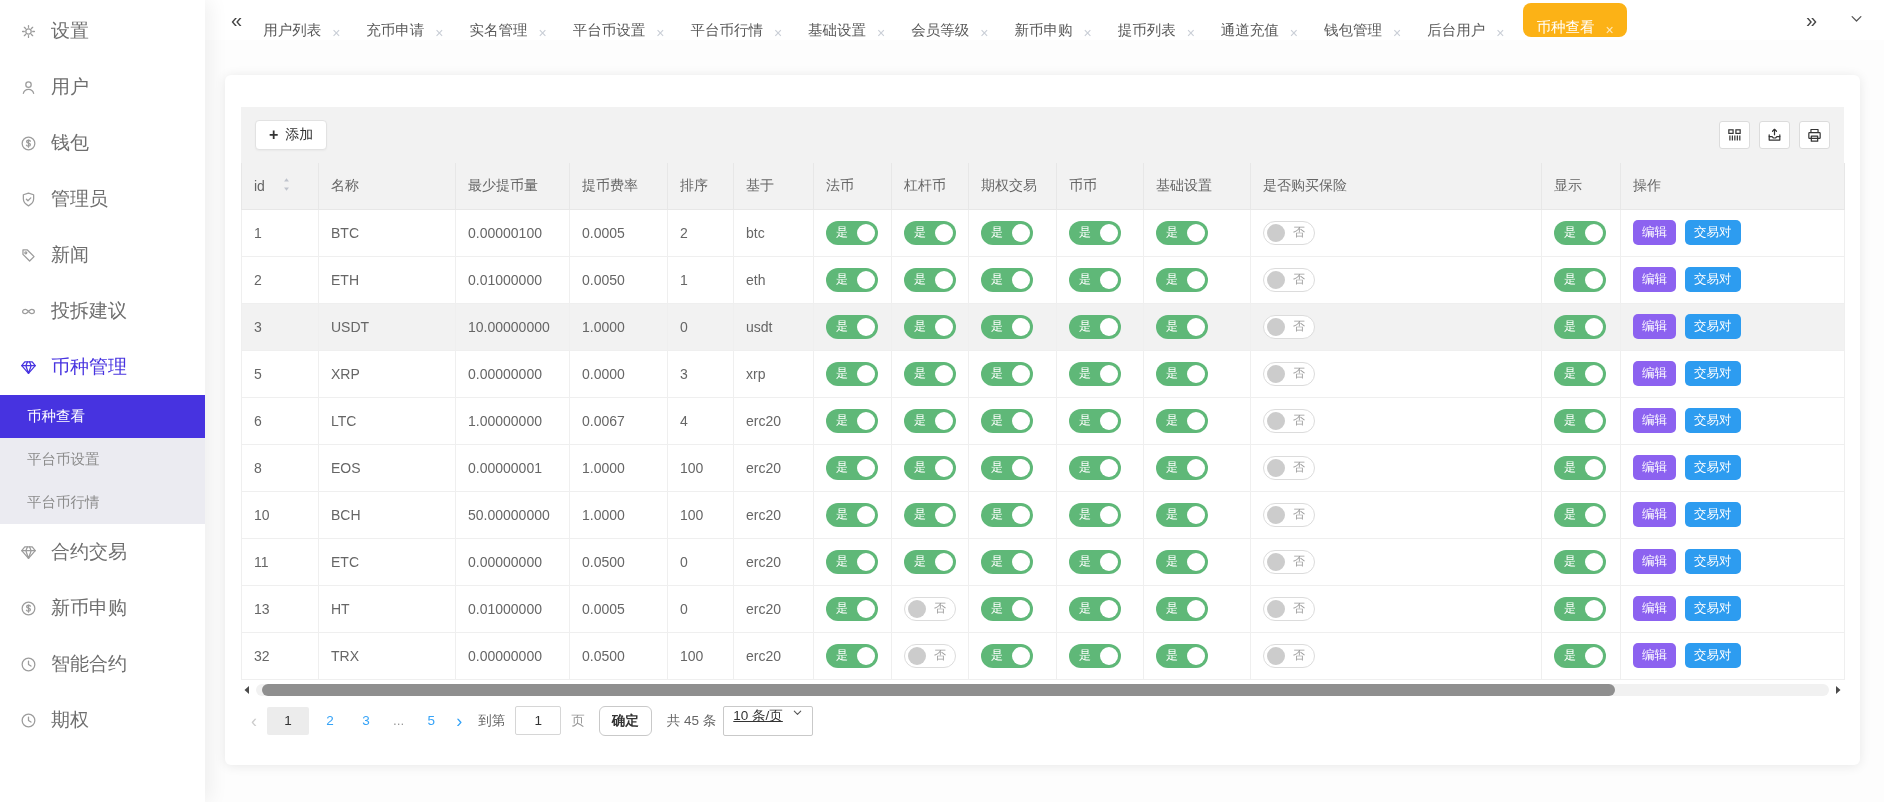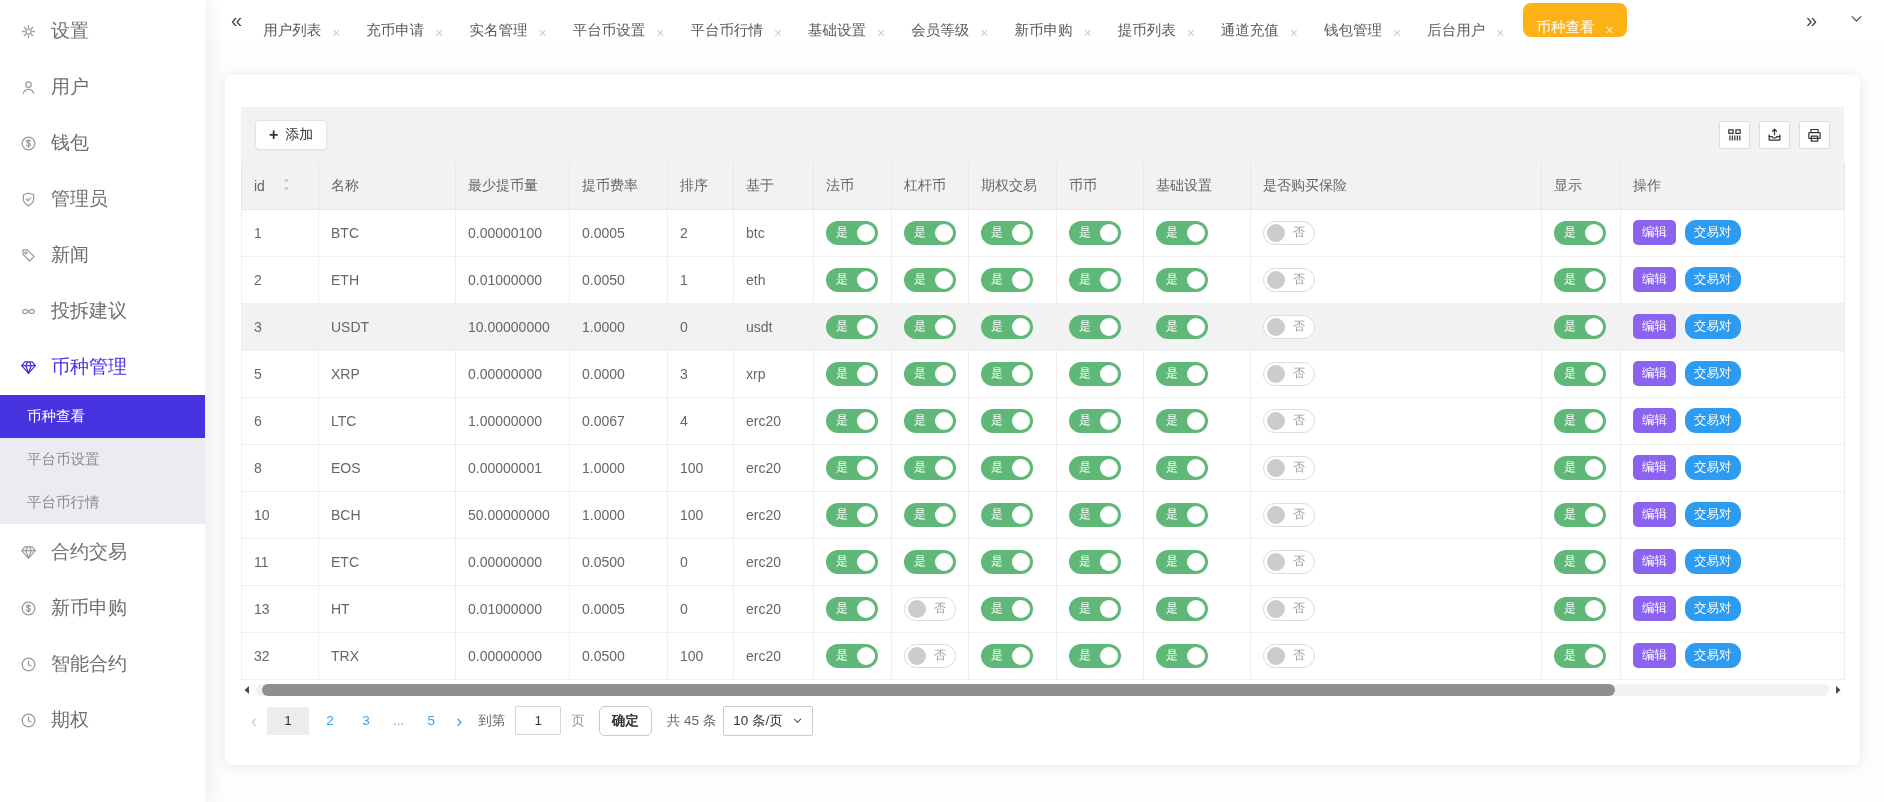--- a/index.html
+++ b/index.html
@@ -68,21 +68,21 @@
   .switch.on .lbl{color:#fff;margin-left:10px;}
   .switch .knob{position:absolute;width:18px;height:18px;border-radius:50%;top:3px;}
   .switch.on .knob{right:3px;background:#fff;}
   .switch.off{background:#fff;border:1px solid #dcdcdc;}
   .switch.off .lbl{position:absolute;right:9px;color:#9d9d9d;}
   .switch.off .knob{left:3px;background:#ccc;top:2px;}
 
   .btn{border:none;border-radius:5px;color:#fff;font-size:12.5px;padding:4px 9px;margin-right:9px;
        cursor:pointer;font-family:inherit;}
   .btn.edit{background:var(--edit-button);}
-  .btn.pair{background:var(--pair-button);border-radius:11px;}
+  .btn.pair{background:var(--pair-button);}
 
   
   .hscroll{height:14px;margin-top:3px;display:flex;align-items:center;width:1603px;}
   .hscroll .arr{width:12px;height:12px;color:#4a4a4a;display:inline-flex;}
   .hscroll .arr svg{width:100%;height:100%;}
   .hscroll .track{flex:1;height:12px;background:#f1f1f1;border-radius:6px;margin:0 3px;position:relative;}
   .hscroll .thumb{position:absolute;left:6px;top:0;width:86%;height:12px;background:#8f8f8f;border-radius:6px;cursor:grab;}
 
   
   .pagination{display:flex;align-items:center;margin-top:9px;padding-left:8px;font-size:13.5px;
@@ -95,22 +95,22 @@
   .pg-next{color:var(--link-blue);font-size:18px;padding:0 10px;cursor:pointer;line-height:1;}
   .jump-label{margin-left:6px;}
   .jump-input{width:46px;height:29px;border:1px solid #d6d6d6;border-radius:2px;text-align:center;
               font-size:13.5px;color:#333;margin:0 10px;font-family:inherit;}
   .unit{color:#999;}
   .confirm-btn{height:30px;border:1px solid #c9c9c9;background:#fff;border-radius:6px;padding:0 12px;
                font-weight:bold;font-size:13.5px;color:#333;margin:0 15px 0 14px;cursor:pointer;
                font-family:inherit;}
   .total{margin-right:7px;}
   .size-select{height:30px;border:1px solid #c9c9c9;border-radius:2px;background:#fff;
-               display:inline-flex;align-items:center;gap:9px;padding:0 9px;font-size:13.5px;
-               color:#333;cursor:pointer;}
+               display:inline-flex;gap:9px;padding:0 9px;font-size:13.5px;
+               color:#333;cursor:pointer;text-decoration:underline;}
   .size-select svg{width:11px;height:11px;color:#555;}
 </style>
 </head>
 <body>
 
 <aside class="sidebar">
   <nav id="side-nav">
       <div class="side-item">
         <span class="ico">
           <svg viewBox="0 0 24 24" fill="none" stroke="currentColor" stroke-width="1.6" stroke-linecap="round" stroke-linejoin="round">

